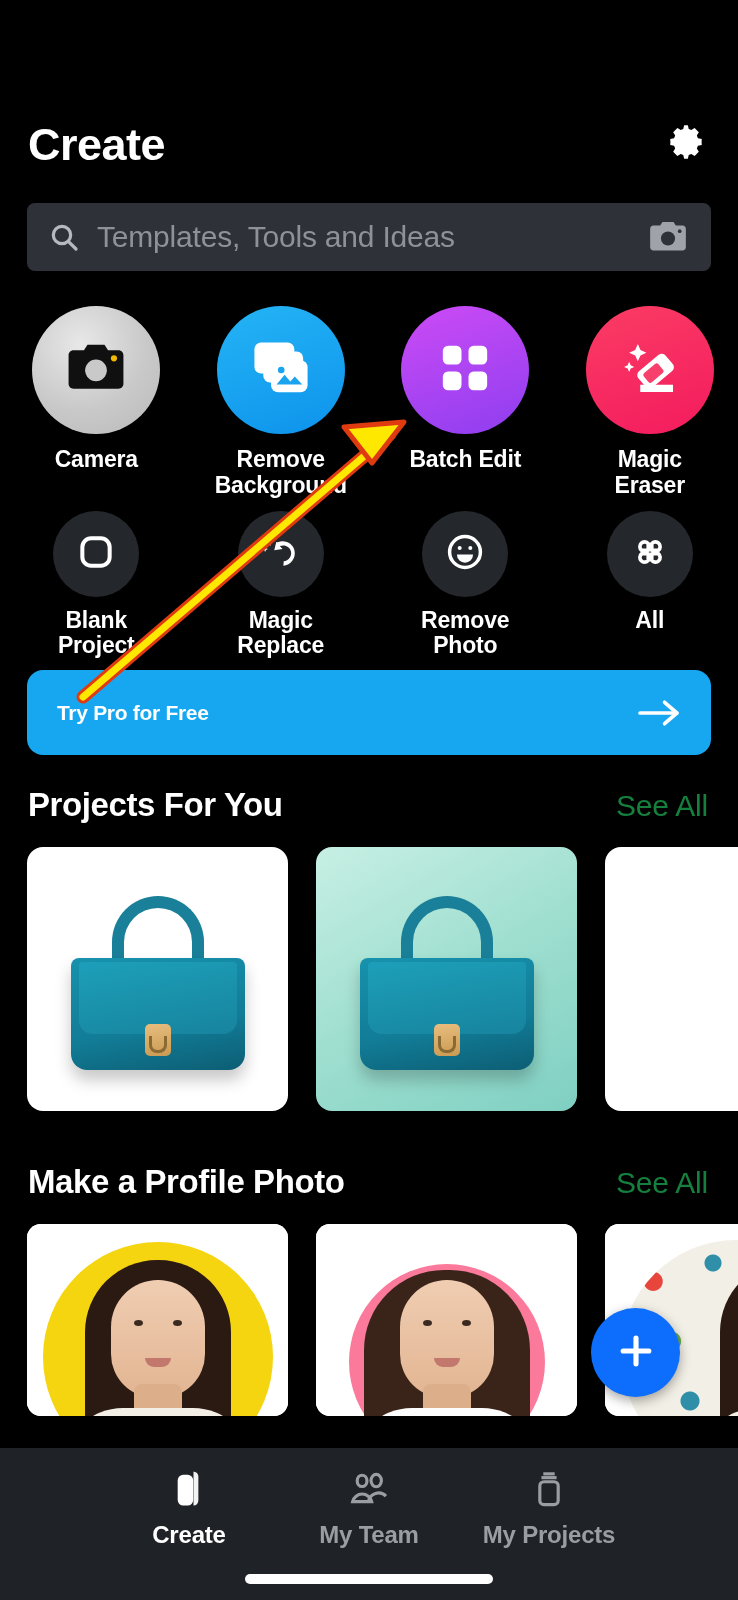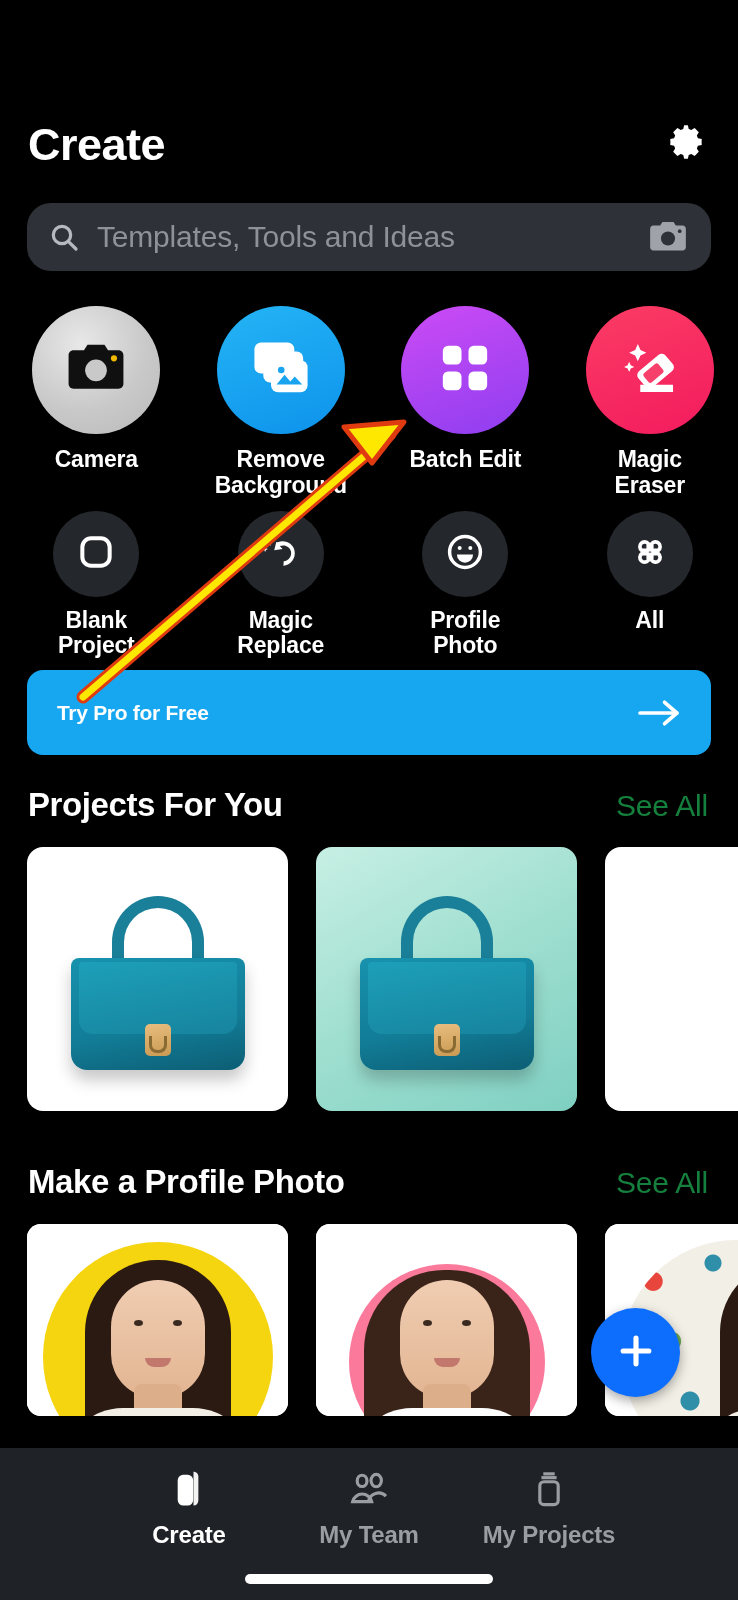--- a/index.html
+++ b/index.html
@@ -32,21 +32,21 @@
   .gear-btn {
     width: 48px; height: 48px;
     display: flex; align-items: center; justify-content: center;
   }
 
   
   .search-bar {
     position: absolute; top: 203px; left: 27px;
     width: 684px; height: 68px;
     background: #2e3238;
-    border-radius: 24px;
+    border-radius: 8px;
     display: flex; align-items: center;
     padding: 0 22px 0 20px;
     gap: 16px;
   }
   .search-icon { width: 34px; height: 34px; flex: 0 0 auto; display:flex; align-items:center; justify-content:center;}
   .search-placeholder {
     flex: 1 1 auto;
     color: #8e9298;
     font-size: 30px;
     letter-spacing: -0.2px;
@@ -387,21 +387,21 @@
         <div class="tool-circle">
           <span>
             <svg width="44" height="44" viewBox="0 0 24 24" fill="none" stroke="#ffffff" stroke-width="1.9">
               <circle cx="12" cy="12" r="8.4"></circle>
               <circle cx="9.1" cy="9.8" r="1.1" fill="#ffffff" stroke="none"></circle>
               <circle cx="14.9" cy="9.8" r="1.1" fill="#ffffff" stroke="none"></circle>
               <path d="M7.6 13.4h8.8a4.4 4.4 0 0 1-8.8 0z" fill="#ffffff" stroke="none"></path>
             </svg>
           </span>
         </div>
-        <div class="tool-label">Profile Photo</div>
+        <div class="tool-label">Remove Photo</div>
       </div>
 
       <div class="tool">
         <div class="tool-circle">
           <span>
             <svg width="42" height="42" viewBox="0 0 24 24" fill="none" stroke="#ffffff" stroke-width="2.1" stroke-linejoin="round">
               <path d="M11 11H7.2A2.7 2.7 0 1 1 11 7.2V11z"></path>
               <path d="M13 11h3.8A2.7 2.7 0 1 0 13 7.2V11z"></path>
               <path d="M11 13H7.2A2.7 2.7 0 1 0 11 16.8V13z"></path>
               <path d="M13 13h3.8A2.7 2.7 0 1 1 13 16.8V13z"></path>

